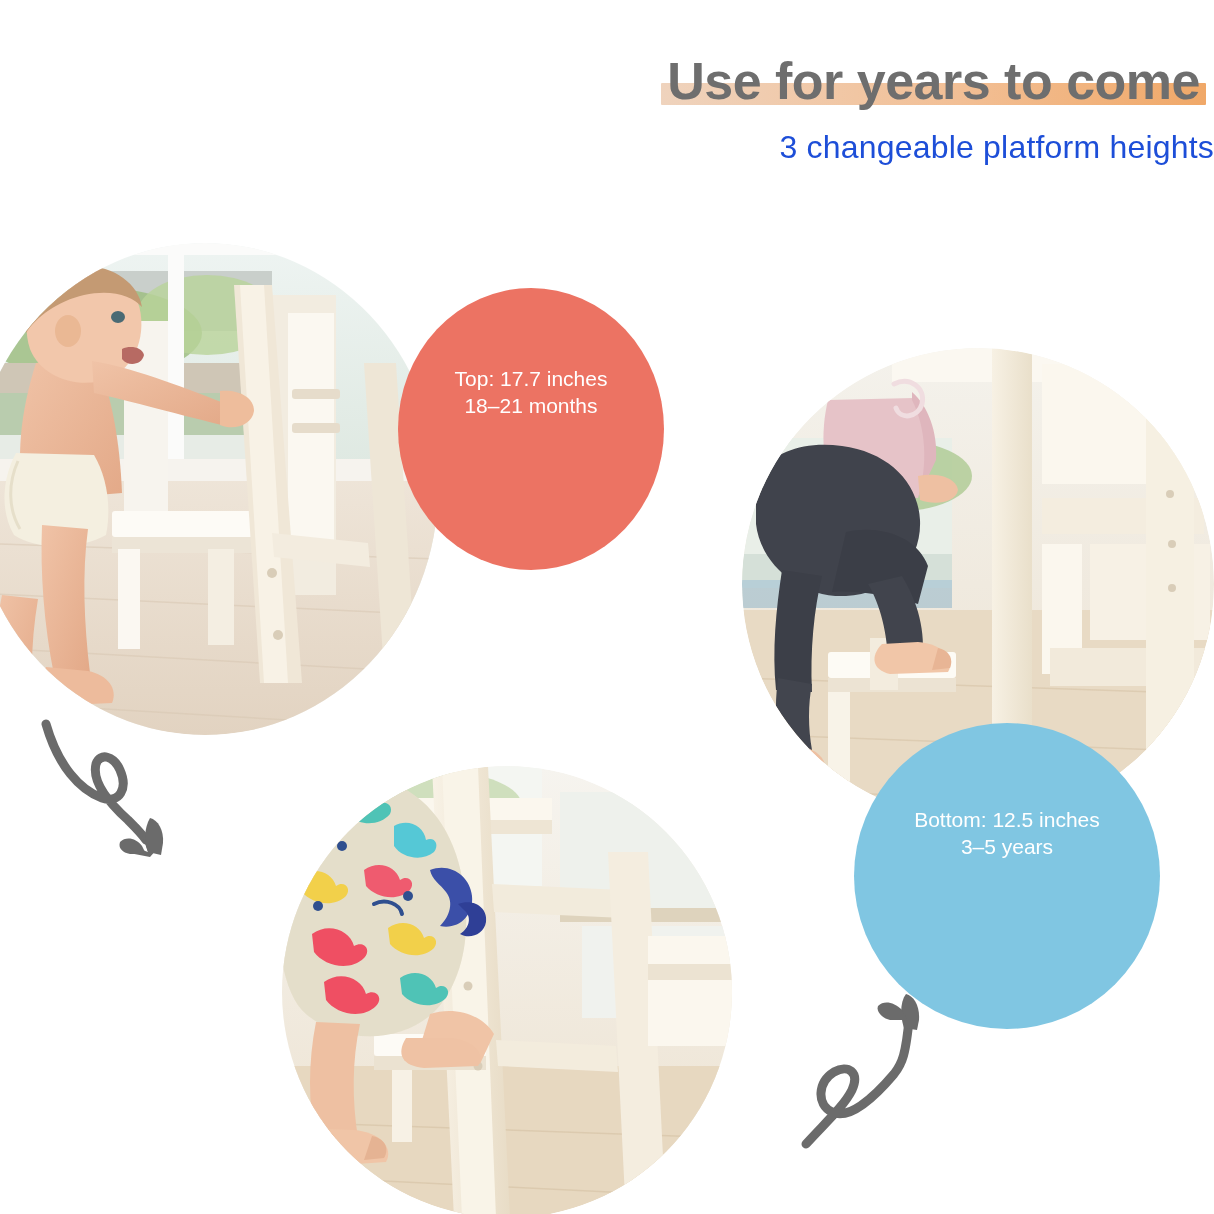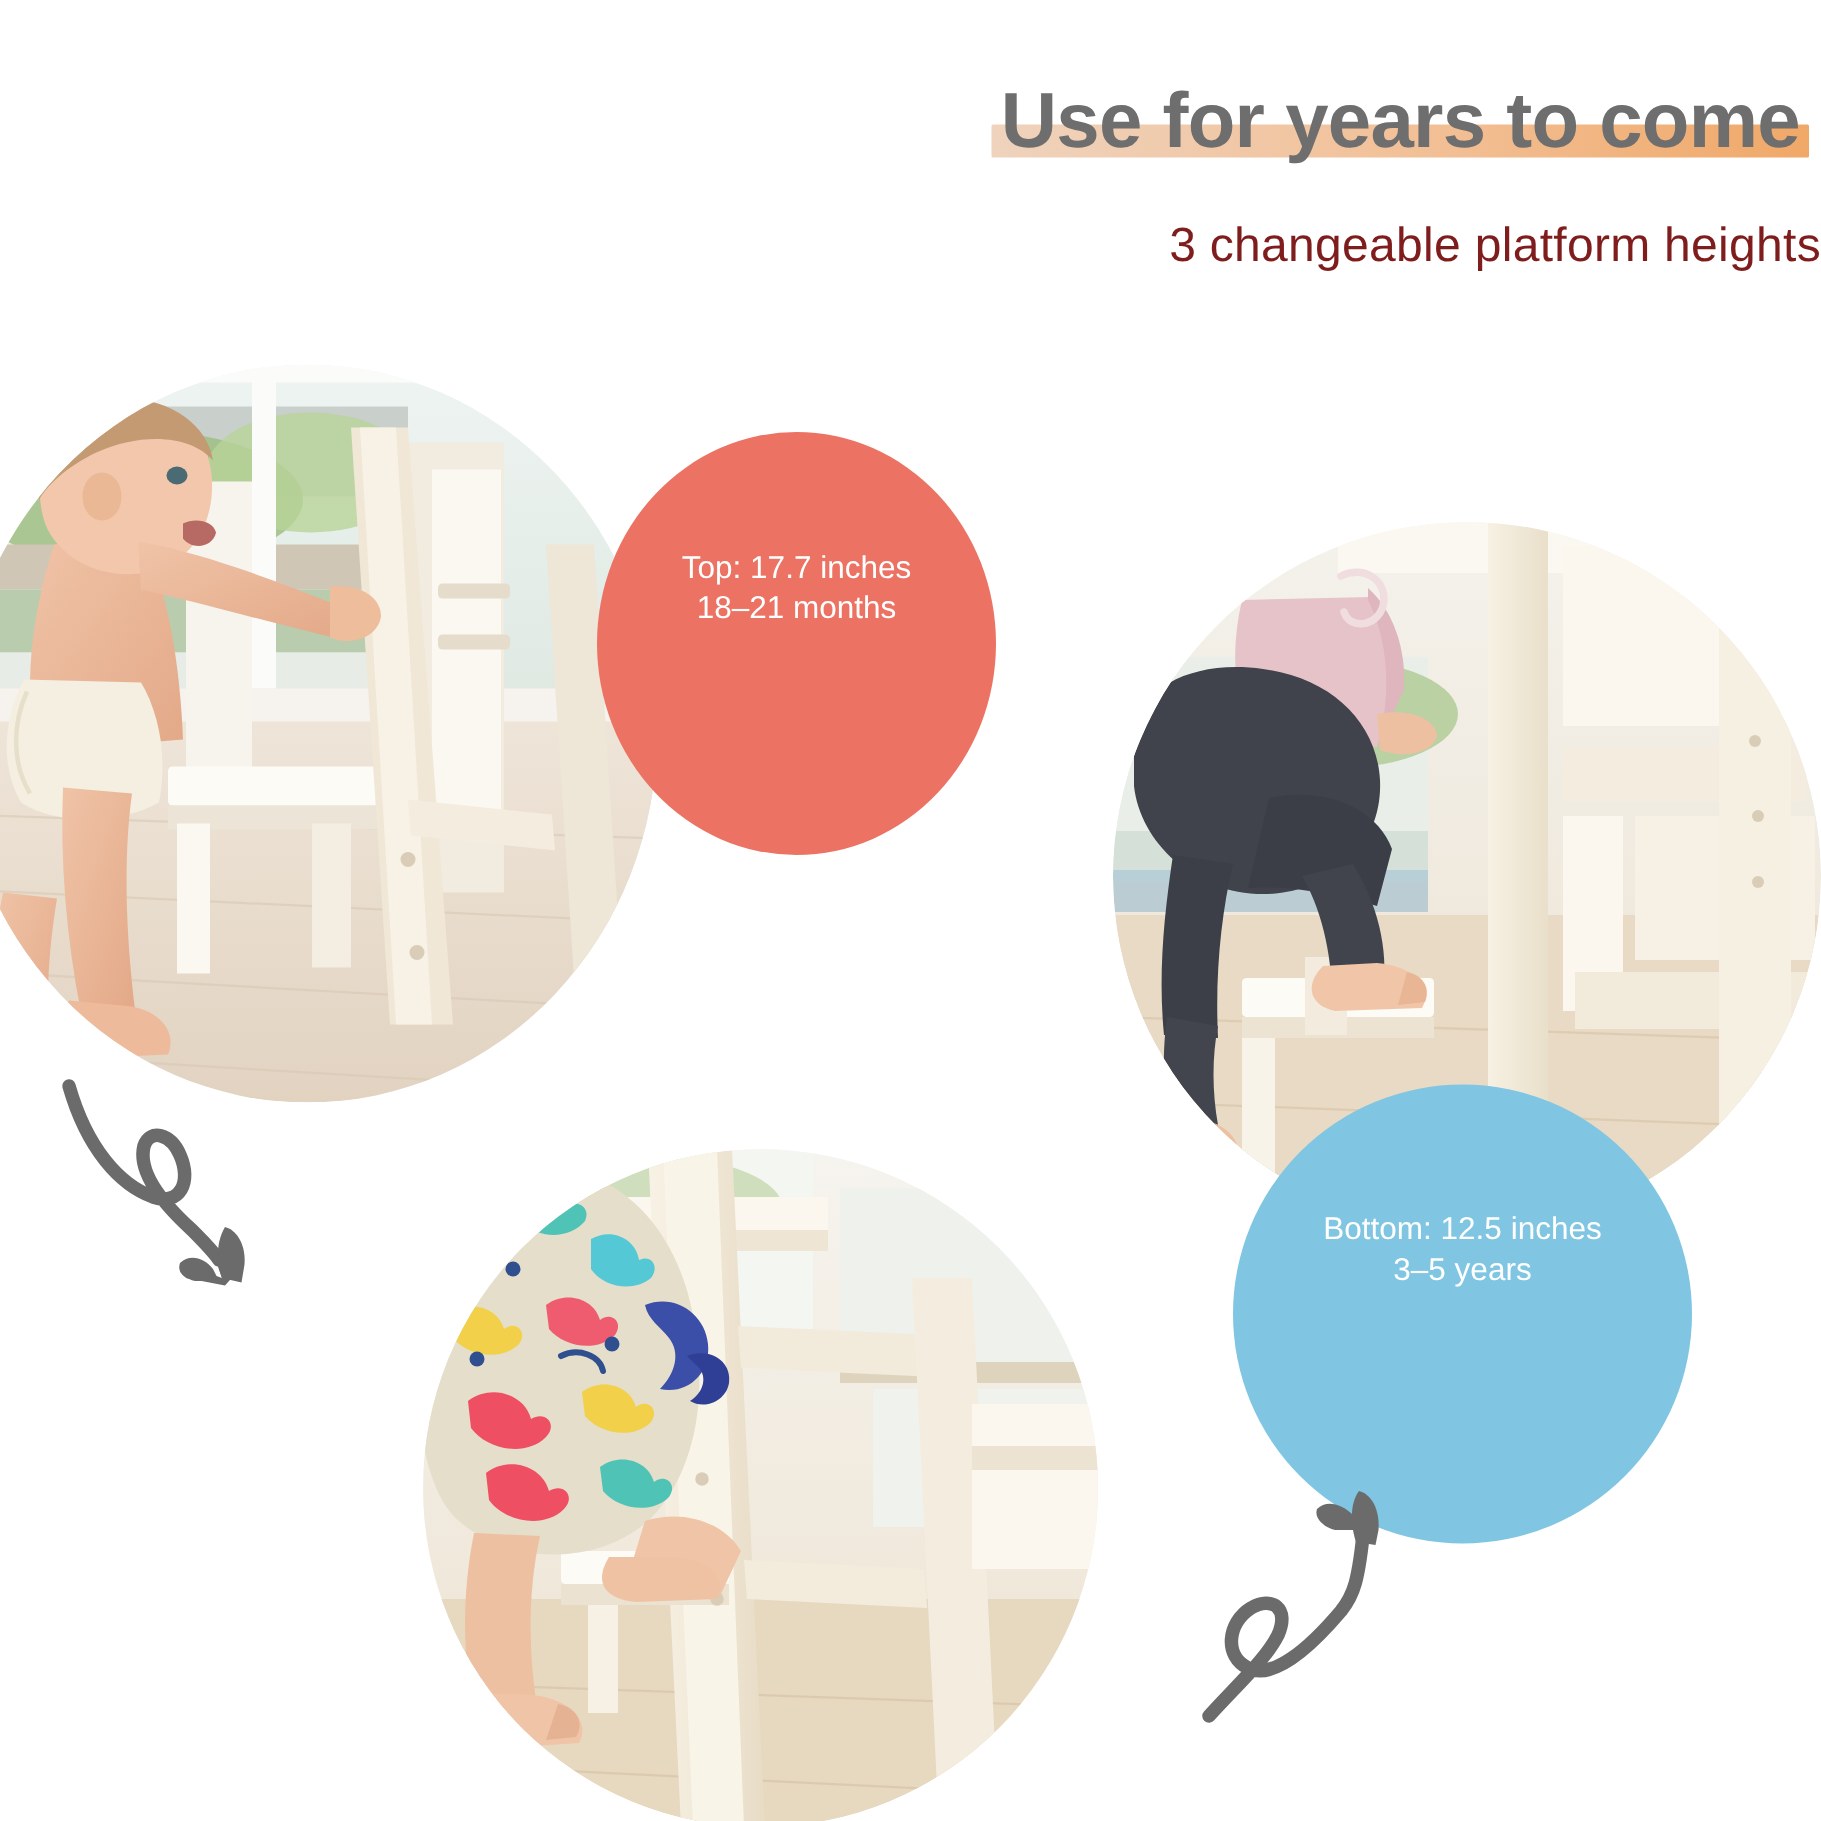--- a/index.html
+++ b/index.html
@@ -43,23 +43,23 @@
     position: relative;
     z-index: 1;
     font-size: 52px;
     font-weight: bold;
     color: #6e6e6e;
     letter-spacing: -0.5px;
     line-height: 1.05;
     white-space: nowrap;
   }
   .subtitle {
-    margin-top: 36px;
+    margin-top: 20px;
     font-size: 32px;
-    color: #7f1d1d;
+    color: #1d4ed8;
     letter-spacing: 0.2px;
     white-space: nowrap;
   }
 
   
   .photo {
     position: absolute;
     border-radius: 50%;
     overflow: hidden;
   }
@@ -82,21 +82,21 @@
   }
   .callout .lines {
     line-height: 1.30;
     font-size: 21px;
     padding: 0 12px;
   }
   .callout .l1 { display: block; white-space: nowrap; }
   .callout .l2 { display: block; white-space: nowrap; }
 
   #callout-top    { left: 398px; top: 288px;  width: 266px; height: 282px; background: #ec7363; }
-  #callout-bottom { left: 822px; top: 723px;  width: 306px; height: 306px; background: #80c6e2; }
+  #callout-bottom { left: 854px; top: 723px;  width: 306px; height: 306px; background: #80c6e2; }
   #callout-middle { left: 67px;  top: 866px;  width: 300px; height: 302px; background: #f2c76a; }
 
   #callout-bottom .lines { padding-bottom: 86px; }
   #callout-middle .lines { padding-bottom: 76px; }
   #callout-top .lines    { padding-bottom: 74px; }
 
   
   .arrow { position: absolute; }
   #arrow-left  { left: 24px;  top: 702px; width: 180px; height: 180px; }
   #arrow-right { left: 782px; top: 972px; width: 180px; height: 180px; }

